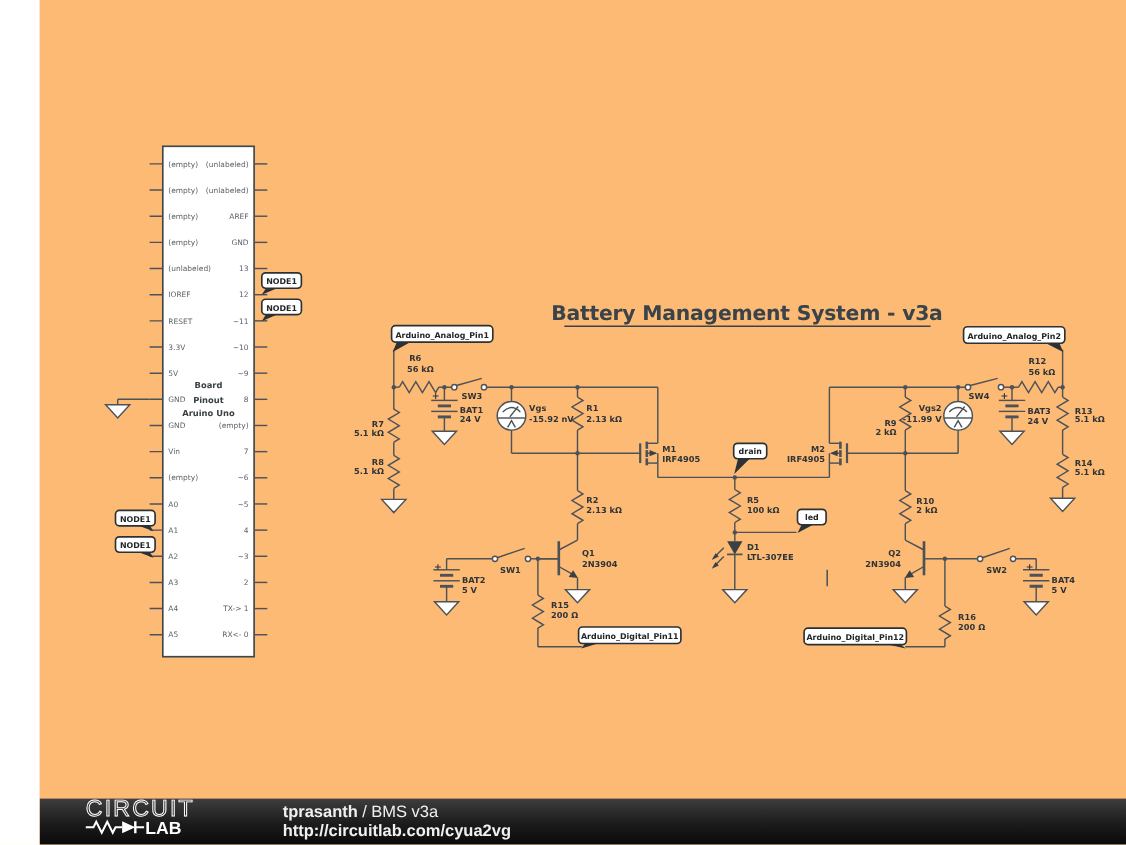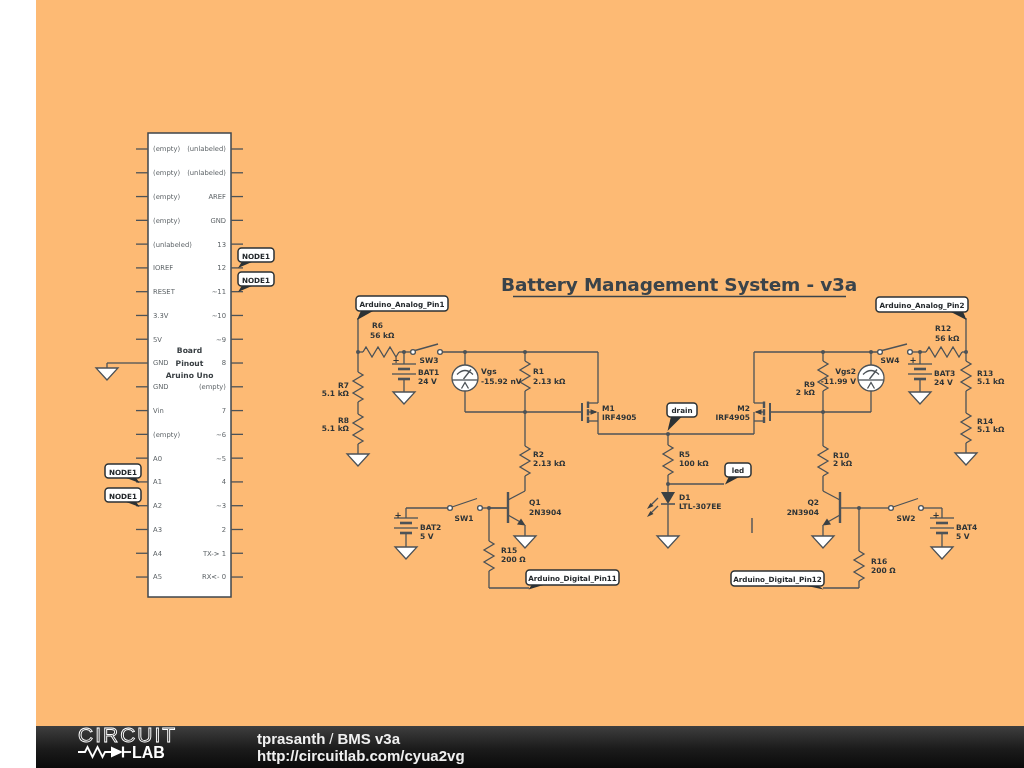--- a/index.html
+++ b/index.html
@@ -20,21 +20,21 @@
   .dark-fill{fill:#3a4044;stroke:none;}
   
   .footer{position:absolute;left:0;top:726px;width:1024px;height:42px;
           background:linear-gradient(180deg,#3e3e3e 0%,#1b1b1b 55%,#0a0a0a 100%);
           display:flex;align-items:center;}
   .logo-wrap{margin-left:40px;width:145px;height:52px;flex:0 0 auto;}
   .meta{margin-left:36px;color:#f0f0f0;line-height:1.25;}
   .meta .line1{font:15px "Liberation Sans",sans-serif;}
   .meta .line1 .author{font-weight:700;}
   .meta .line1 .sep{font-weight:400;padding:0 4px;}
-  .meta .line1 .project{font-weight:700;}
+  .meta .line1 .project{font-weight:400;}
   .meta .line2{font:700 15px "Liberation Sans",sans-serif;}
   .meta a{color:#f0f0f0;text-decoration:none;}
 </style>
 </head>
 <body>
 
 <div class="stage">
 
 <svg width="1024" height="768" viewBox="0 0 1024 768">
   <defs>

